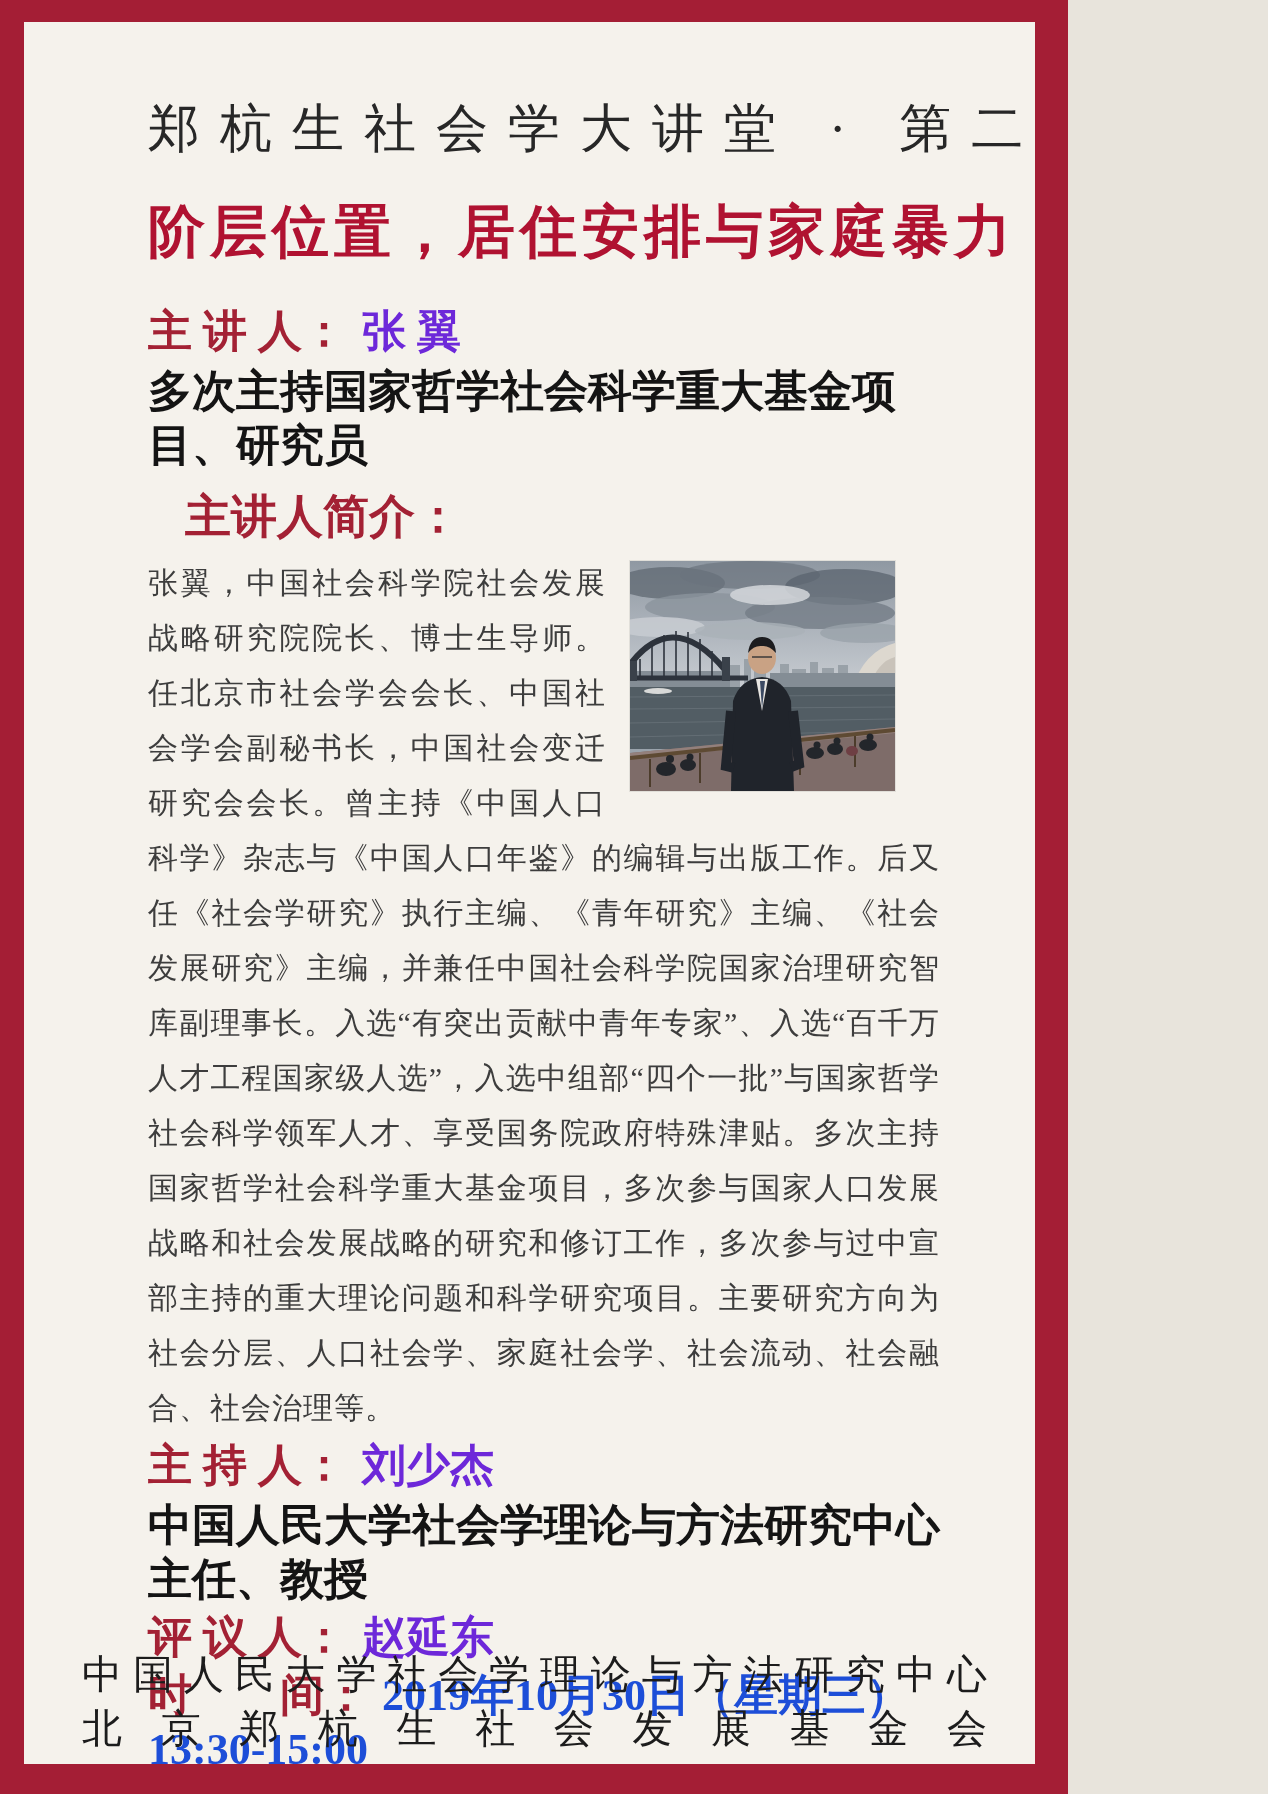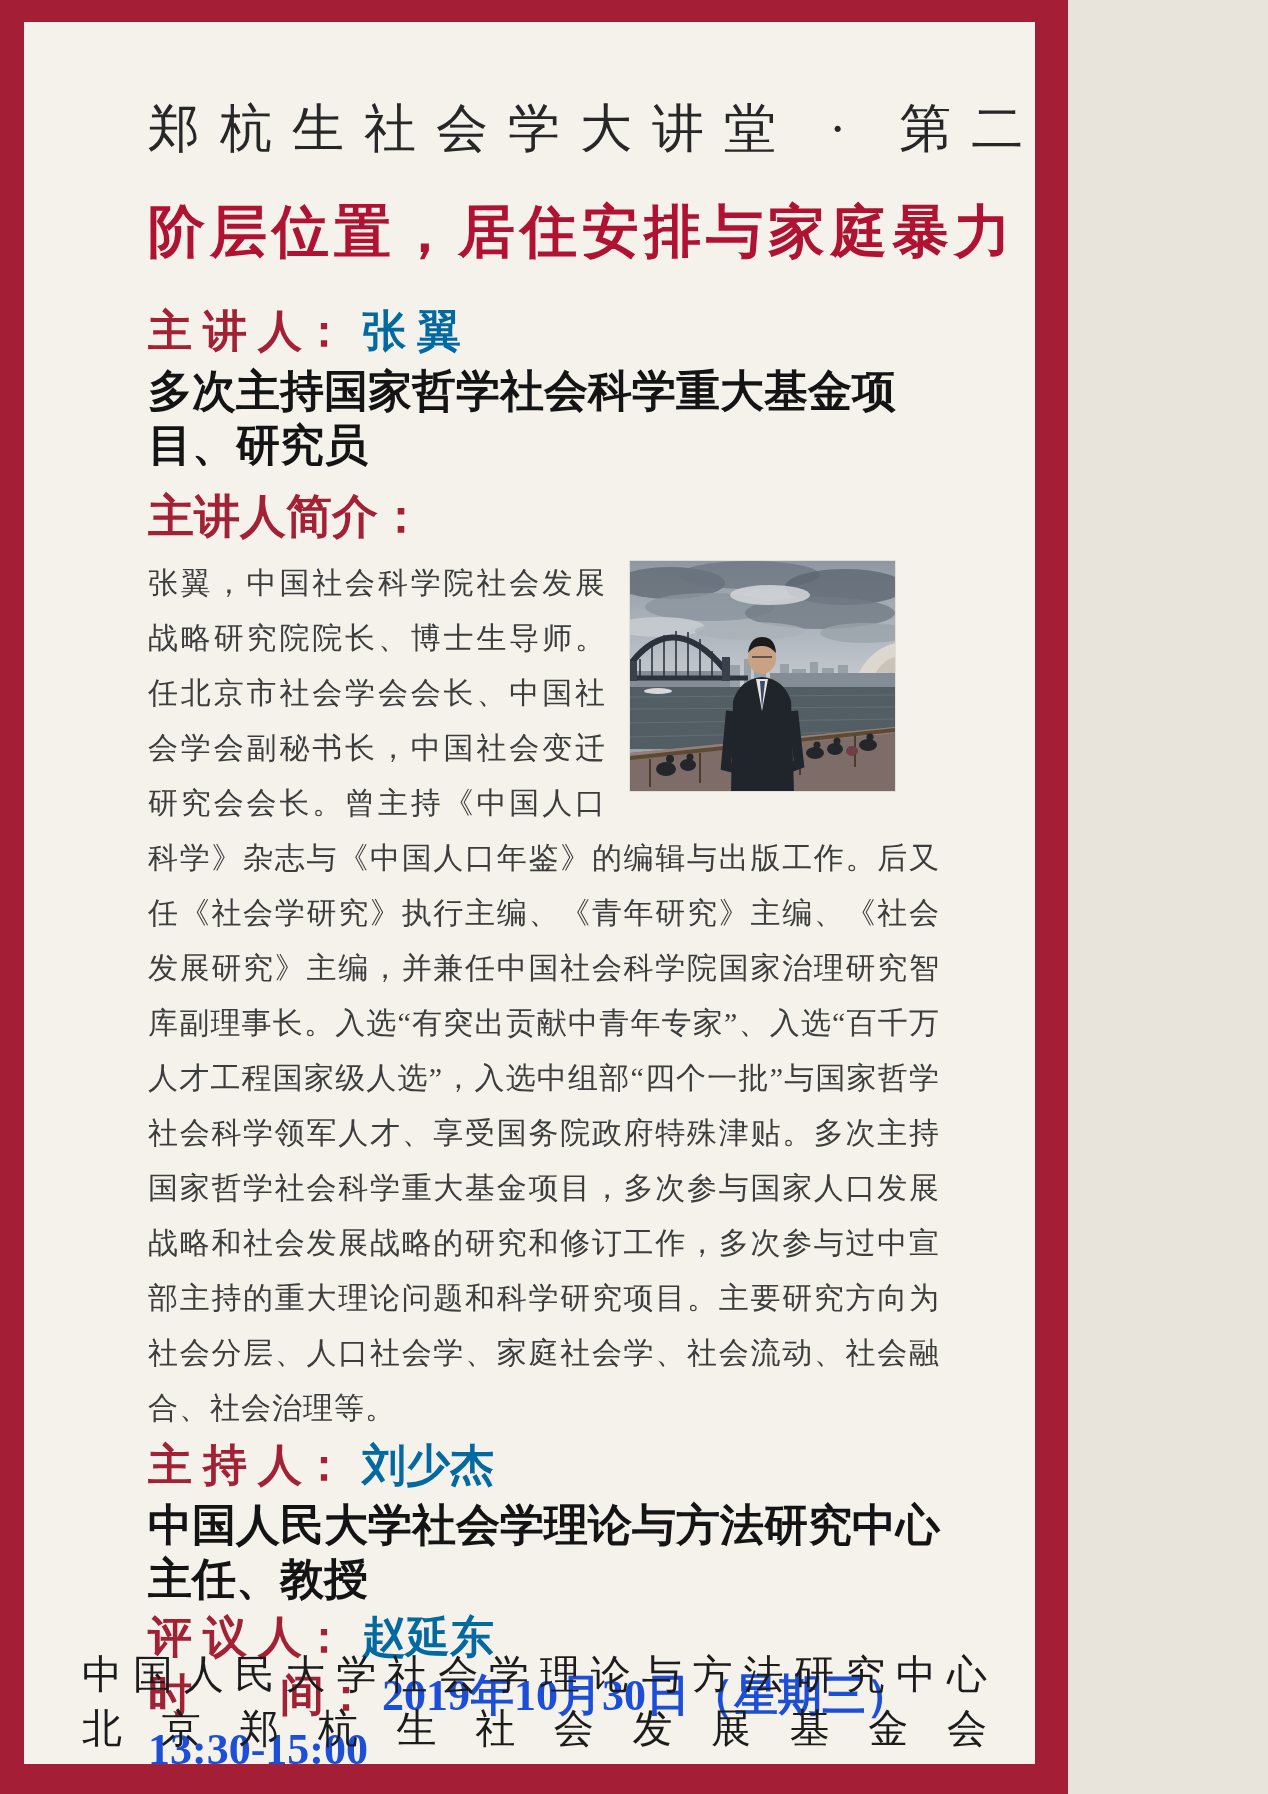--- a/index.html
+++ b/index.html
@@ -29,27 +29,27 @@
     margin:30px 0 0 0;
     text-align:left;
     font-size:57px;
     font-weight:bold;
     letter-spacing:5px;
     color:#b01231;
     white-space:nowrap;
   }
   .row{margin-top:34px;font-size:44px;font-weight:bold;line-height:54px;}
   .label{color:#a32134;text-align:center;}
-  .name{color:#0369a1;margin-left:16px;}
+  .name{color:#6d28d9;margin-left:16px;}
   .value{color:#1d4ed8;margin-left:14px;}
   .affiliation{
     margin-top:6px;font-size:44px;font-weight:bold;color:#141414;line-height:54px;
   }
   .bio-heading{
-    margin-top:16px;font-size:46px;font-weight:bold;color:#a32134;line-height:56px;
+    margin-top:16px;font-size:46px;font-weight:bold;color:#a32134;line-height:56px;margin-left:37px;
   }
   .bio{
     margin-top:10px;
     font-size:30px;
     line-height:55px;
     letter-spacing:1px;
     color:#3d3d3d;
     text-align:justify;
   }
   .photo{

